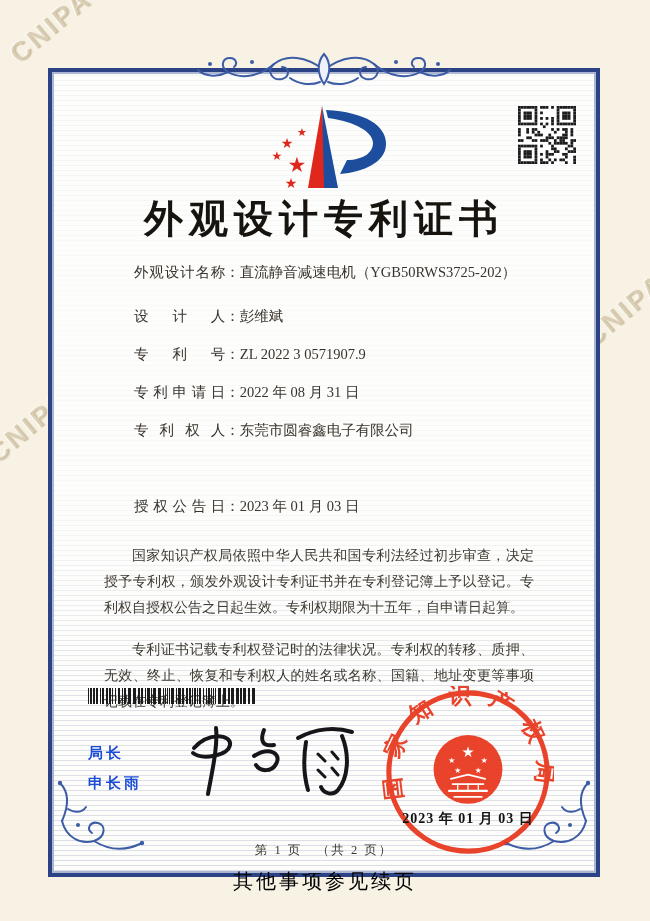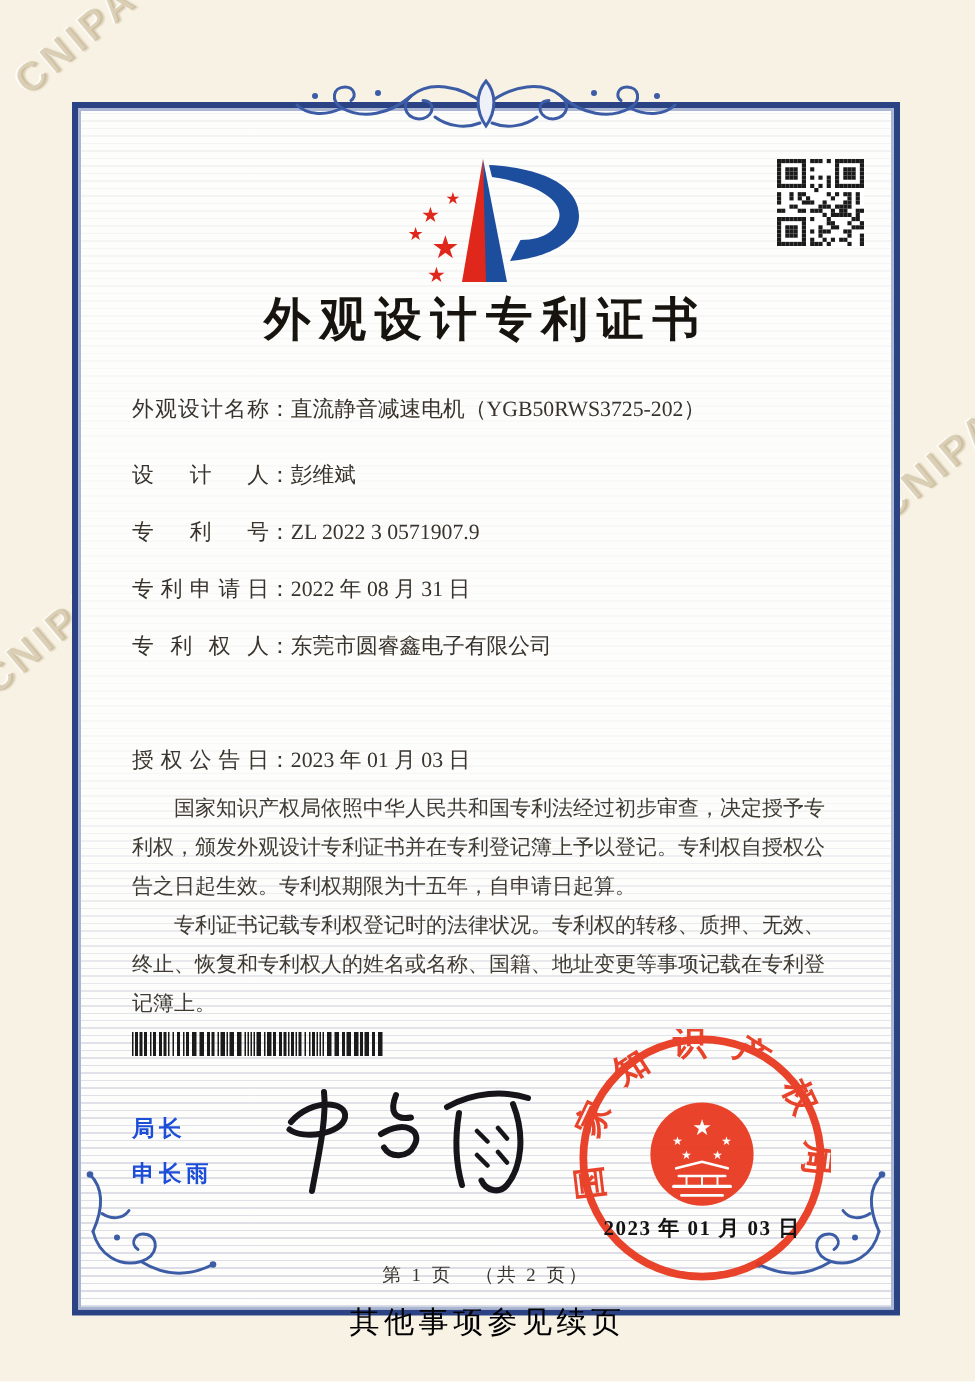--- a/index.html
+++ b/index.html
@@ -22,27 +22,27 @@
         -webkit-mask-image:linear-gradient(180deg,rgba(0,0,0,.30) 0%,rgba(0,0,0,.10) 28%,rgba(0,0,0,.18) 55%,rgba(0,0,0,.80) 78%,rgba(0,0,0,.95) 100%);
         mask-image:linear-gradient(180deg,rgba(0,0,0,.30) 0%,rgba(0,0,0,.10) 28%,rgba(0,0,0,.18) 55%,rgba(0,0,0,.80) 78%,rgba(0,0,0,.95) 100%);
         pointer-events:none;}
   .top-ornament{position:absolute;top:-24px;left:50%;transform:translateX(-50%);z-index:3;}
   .corner-flourish{position:absolute;bottom:2px;z-index:3;}
   .corner-flourish.left{left:2px;}
   .corner-flourish.right{right:2px;transform:scaleX(-1);}
   .cert-no{position:absolute;left:36px;top:28px;font-size:14.5px;letter-spacing:1.5px;color:#332e28;}
   .logo{position:absolute;left:200px;top:30px;}
   .qr{position:absolute;left:466px;top:34px;width:58px;height:58px;background:#fff;}
-  .title{position:absolute;left:0;right:0;top:120px;text-align:center;font-size:31px;
+  .title{position:absolute;left:0;right:0;top:120px;text-align:center;font-size:39px;
         font-weight:bold;letter-spacing:6px;color:#17140f;margin:0;}
   .row{position:absolute;left:36px;right:20px;font-size:14.5px;white-space:nowrap;color:#38332c;}
-  .lbl{display:inline-block;width:6.3em;text-align:justify;text-align-last:justify;vertical-align:bottom;}
+  .lbl{display:inline-block;width:6.3em;text-align:justify;text-align-last:justify;vertical-align:bottom;margin-left:46px;}
   .row-right{position:absolute;left:298px;top:0;}
   .paras{position:absolute;left:36px;top:455px;width:462px;font-size:14px;line-height:26px;color:var(--text-body);}
-  .paras p{margin:0;text-indent:2em;text-align:justify;}
+  .paras p{margin:16px;text-indent:2em;text-align:justify;}
   .barcode{position:absolute;left:36px;top:616px;width:168px;height:16px;}
   .signer{position:absolute;left:36px;top:666px;font-family:"Liberation Sans","DejaVu Sans",sans-serif;
         font-weight:bold;font-size:15px;letter-spacing:3px;color:#1d4ed8;line-height:30px;}
   .signature{position:absolute;left:128px;top:640px;z-index:4;}
   .seal{position:absolute;left:330px;top:614px;z-index:4;opacity:.94;}
   .seal-date{position:absolute;left:330px;top:738px;width:172px;text-align:center;z-index:5;
         font-size:14px;font-weight:bold;letter-spacing:1px;color:#121212;}
   .page-indicator{position:absolute;left:0;right:0;top:770px;text-align:center;font-size:12.5px;
         letter-spacing:2px;color:#3a352e;}
   .continuation{position:absolute;left:0;right:0;top:868px;text-align:center;font-size:20px;

